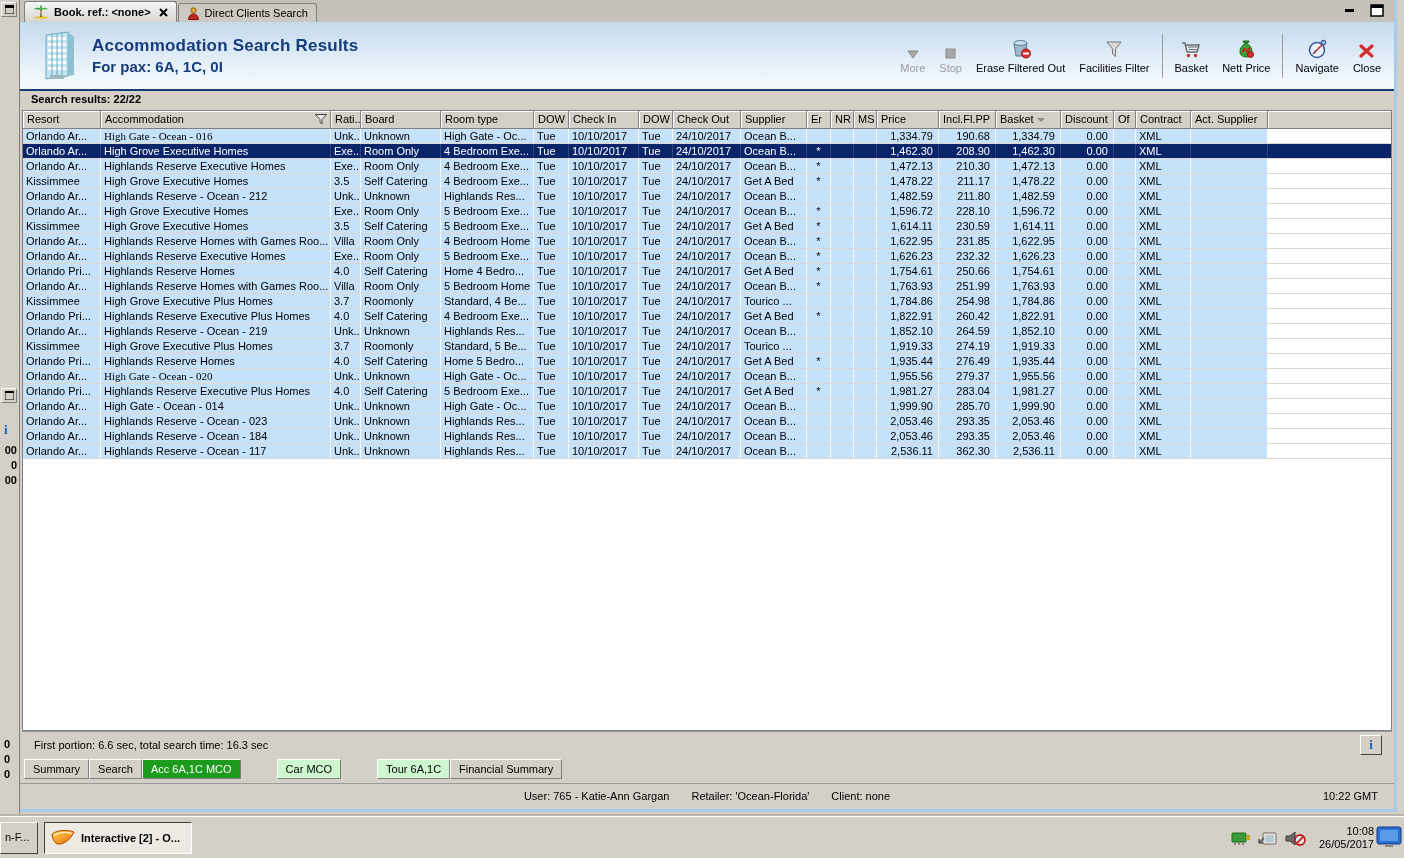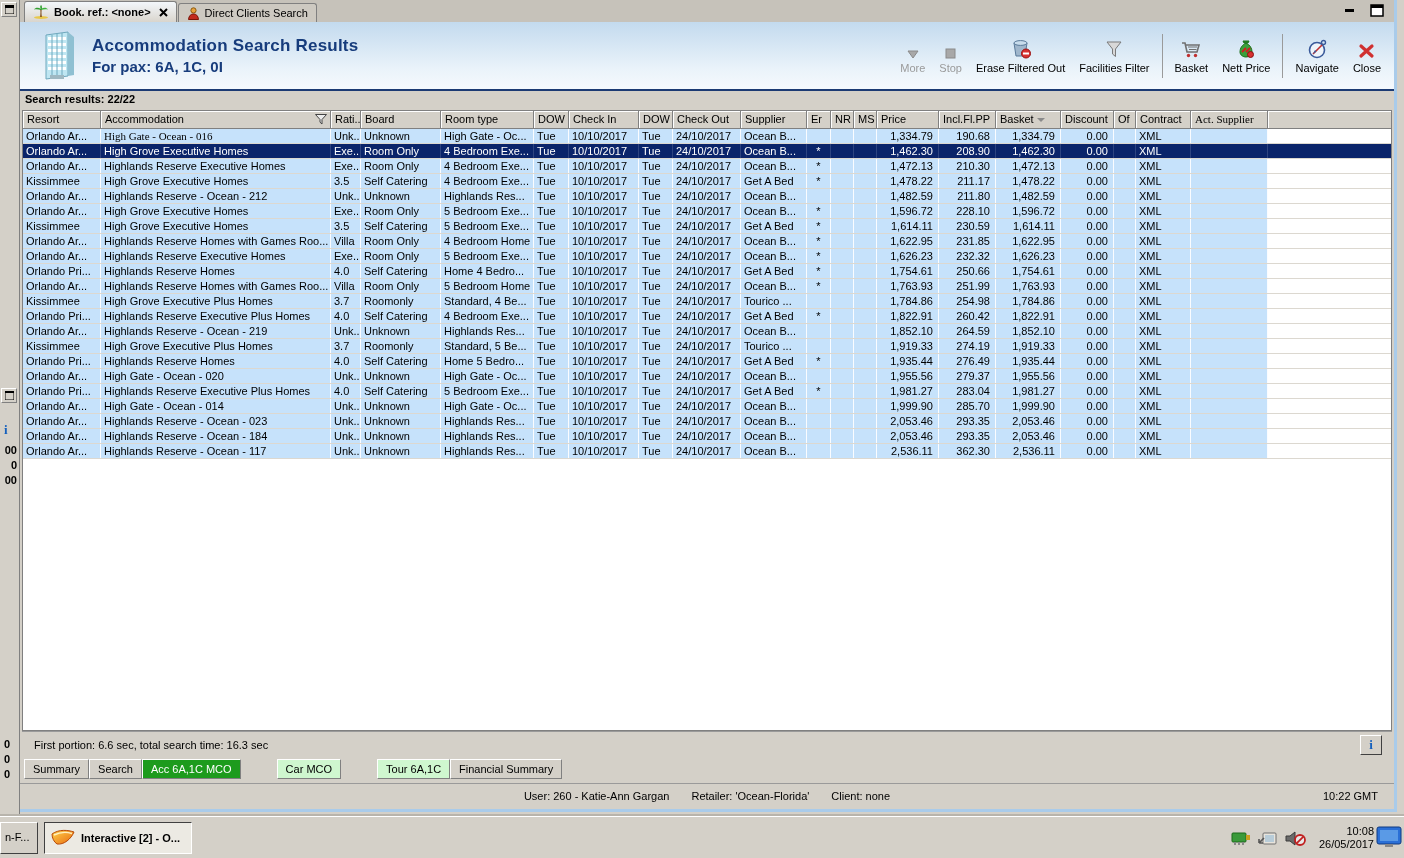--- a/index.html
+++ b/index.html
@@ -33,21 +33,21 @@
 
   
   .toolbar { position:absolute; right:6px; top:26px; height:60px; display:flex; align-items:center; }
   .tbtn { display:flex; flex-direction:column; align-items:center; justify-content:center; padding:2px 7px; gap:3px; cursor:default; }
   .tbtn .ticon { height:20px; display:flex; align-items:flex-end; }
   .tbtn .tlabel { white-space:nowrap; color:#000; }
   .tbtn.disabled .tlabel { color:#9a9a9a; }
   .tsep { width:1px; height:44px; background:#9a9a9a; margin:0 5px; }
 
   
-  .results-row { position:absolute; left:5px; top:93px; font-weight:bold; }
+  .results-row { position:absolute; left:11px; top:93px; font-weight:bold; }
 
   
   .table-area { position:absolute; left:2px; top:110px; right:2px; bottom:78px; background:#fff; border:1px solid #808080; overflow:hidden; }
   .thead { display:flex; height:18px; background:#D4D0C8; }
   .hcell { position:relative; flex:none; padding:2px 4px 0 4px; background:#D4D0C8; border-right:1px solid #808080; border-bottom:1px solid #808080; box-shadow:inset 1px 1px 0 #fff; white-space:nowrap; overflow:hidden; }
   .hcell.num { text-align:left; padding-right:6px; }
   .hcell.hfill { flex:1; border-right:none; }
   .funnel { position:absolute; right:3px; top:3px; }
   .sortmark { display:inline-block; margin-left:3px; width:0; height:0; border-left:4px solid transparent; border-right:4px solid transparent; border-top:4px solid #8a8a8a; vertical-align:middle; }
   .tbody { }
@@ -268,21 +268,21 @@
         <div class="hcell" style="width: 66px;"><span>Supplier</span></div>
         <div class="hcell" style="width: 24px;"><span>Er</span></div>
         <div class="hcell" style="width: 23px;"><span>NR</span></div>
         <div class="hcell" style="width: 23px;"><span>MS</span></div>
         <div class="hcell num" style="width: 62px;"><span>Price</span></div>
         <div class="hcell num" style="width: 57px;"><span>Incl.Fl.PP</span></div>
         <div class="hcell num" style="width: 65px;"><span>Basket</span><span class="sortmark"></span></div>
         <div class="hcell num" style="width: 53px;"><span>Discount</span></div>
         <div class="hcell" style="width: 22px;"><span>Of</span></div>
         <div class="hcell" style="width: 55px;"><span>Contract</span></div>
-        <div class="hcell" style="width: 77px; font-family: Liberation Serif, serif;"><span>Act. Supplier</span></div>
+        <div class="hcell" style="width: 77px;"><span>Act. Supplier</span></div>
         <div class="hcell hfill"></div>
       </div>
     <div class="tbody">
         <div class="trow">
           <div class="cell" style="width: 78px;">Orlando Ar...</div>
           <div class="cell" style="width: 230px; font-family: Liberation Serif, serif;">High Gate - Ocean - 016</div>
           <div class="cell" style="width: 30px;">Unk...</div>
           <div class="cell" style="width: 80px;">Unknown</div>
           <div class="cell" style="width: 93px;">High Gate - Oc...</div>
           <div class="cell" style="width: 35px;">Tue</div>
@@ -642,21 +642,21 @@
           <div class="cell num" style="width: 57px;">276.49</div>
           <div class="cell num" style="width: 65px;">1,935.44</div>
           <div class="cell num" style="width: 53px;">0.00</div>
           <div class="cell" style="width: 22px;"></div>
           <div class="cell" style="width: 55px;">XML</div>
           <div class="cell" style="width: 77px;"></div>
           <div class="cell fill"></div>
         </div>
         <div class="trow">
           <div class="cell" style="width: 78px;">Orlando Ar...</div>
-          <div class="cell" style="width: 230px;">High Gate - Ocean - 020</div>
+          <div class="cell" style="width: 230px; font-family: Liberation Serif, serif;">High Gate - Ocean - 020</div>
           <div class="cell" style="width: 30px;">Unk...</div>
           <div class="cell" style="width: 80px;">Unknown</div>
           <div class="cell" style="width: 93px;">High Gate - Oc...</div>
           <div class="cell" style="width: 35px;">Tue</div>
           <div class="cell" style="width: 70px;">10/10/2017</div>
           <div class="cell" style="width: 34px;">Tue</div>
           <div class="cell" style="width: 68px;">24/10/2017</div>
           <div class="cell" style="width: 66px;">Ocean B...</div>
           <div class="cell ctr" style="width: 24px;"></div>
           <div class="cell" style="width: 23px;"></div>
@@ -796,21 +796,21 @@
   <div class="bottom-tabs">
     <div class="btab">Summary</div>
     <div class="btab">Search</div>
     <div class="btab green-dark">Acc 6A,1C MCO</div>
     <div class="btab green-light">Car MCO</div>
     <div class="btab green-light">Tour 6A,1C</div>
     <div class="btab">Financial Summary</div>
   </div>
 
   <div class="app-statusbar">
-    <span>User: 260 - Katie-Ann Gargan</span>
+    <span>User: 765 - Katie-Ann Gargan</span>
     <span>Retailer: 'Ocean-Florida'</span>
     <span>Client: none</span>
     <span class="sb-time">10:22 GMT</span>
   </div>
 </div>
 
 <div class="taskbar">
   <div class="task-partial">n-F...</div>
   <div class="task-active">
     <svg width="24" height="20" viewBox="0 0 24 20">

